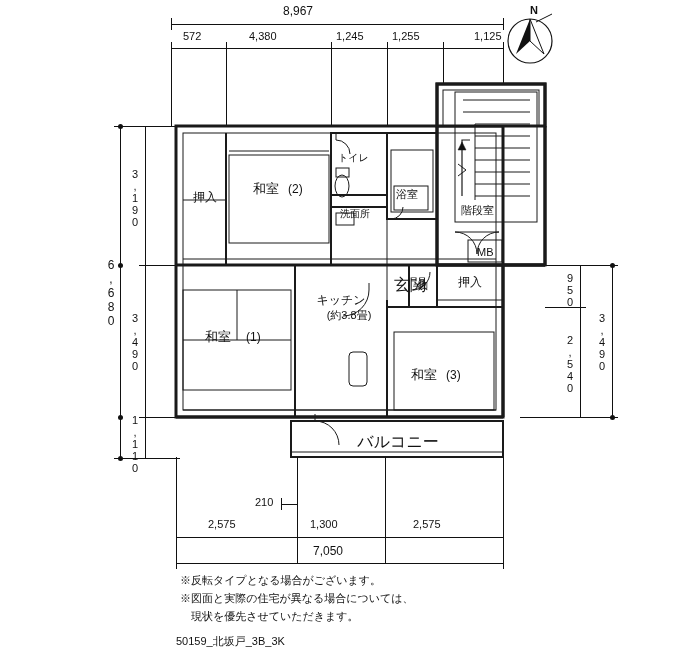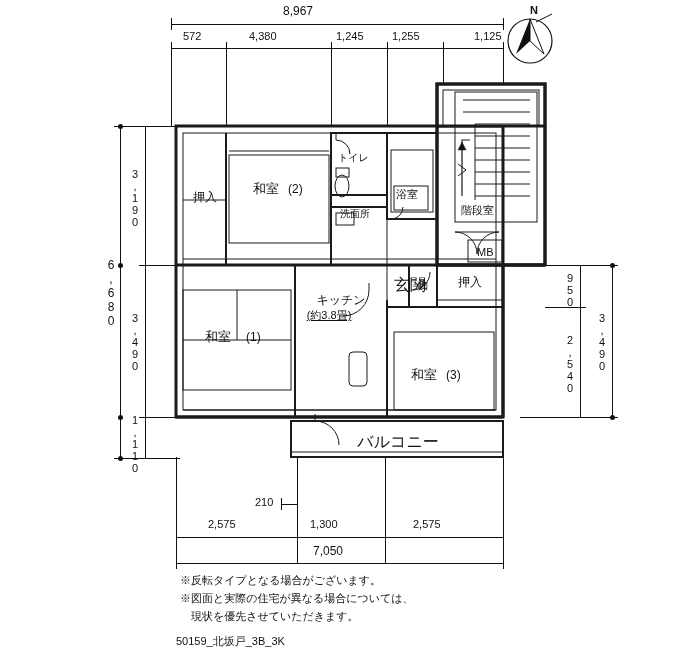--- a/index.html
+++ b/index.html
@@ -232,21 +232,21 @@
   <div class="small-label" style="left:331px;top:208px;font-size:10px;width:48px;">洗面所</div>
   <div class="small-label" style="left:394px;top:228px;font-size:16px;margin-top:48px;">玄関</div>
 
   <div class="small-label" style="left:461px;top:204px;font-size:11px;">階段室</div>
   <div class="small-label" style="left:477px;top:246px;font-size:11px;">MB</div>
 
   <div class="room-label" style="left:188px;top:328px;width:60px;">和室</div>
   <div class="room-label" style="left:246px;top:330px;font-size:12px;">(1)</div>
 
   <div class="room-label" style="left:300px;top:292px;width:82px;font-size:12px;">キッチン</div>
-  <div class="small-label" style="left:288px;top:309px;width:82px;font-size:11px;text-decoration:underline;">(約3.8畳)</div>
+  <div class="small-label" style="left:308px;top:309px;width:82px;font-size:11px;">(約3.8畳)</div>
 
   <div class="small-label v" style="left:417px;top:272px;font-size:10px;writing-mode:vertical-rl;text-orientation:upright;">物入</div>
 
   <div class="room-label" style="left:447px;top:274px;width:46px;font-size:12px;">押入</div>
 
   <div class="room-label" style="left:396px;top:366px;width:56px;">和室</div>
   <div class="room-label" style="left:446px;top:368px;font-size:12px;">(3)</div>
 
   <div class="room-label" style="left:350px;top:432px;width:96px;font-size:16px;">バルコニー</div>
 

